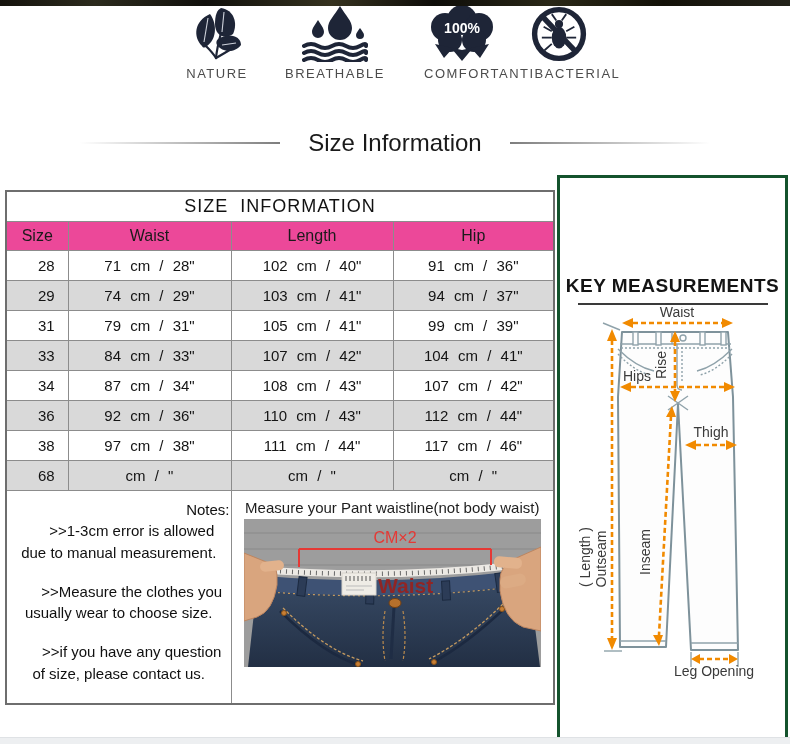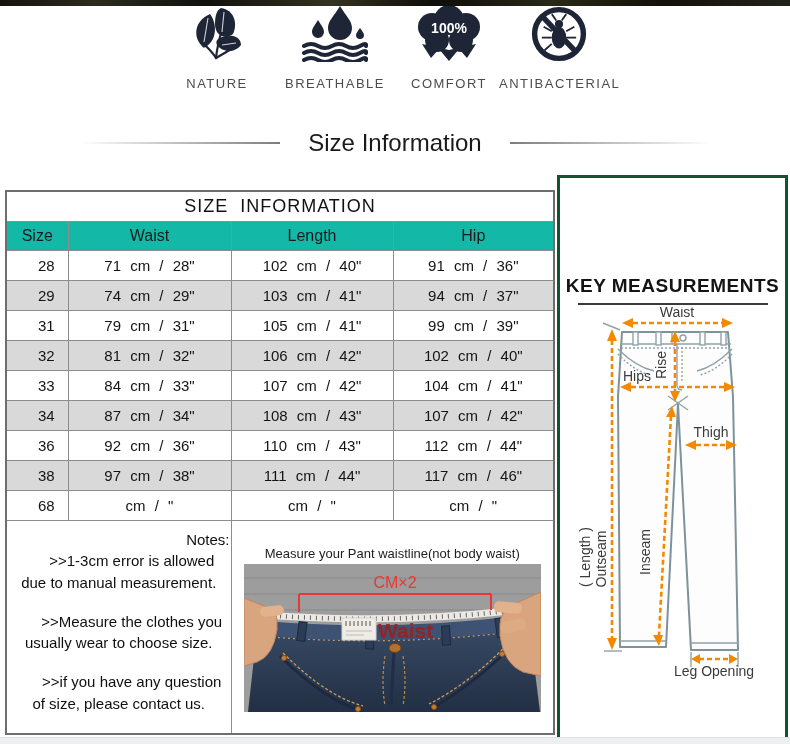--- a/index.html
+++ b/index.html
@@ -7,46 +7,46 @@
   .page{position:relative;width:790px;height:744px;background:#fff;overflow:hidden;margin:0;}
 
   
   .top-strip{position:absolute;top:0;left:0;width:790px;height:6px;
     background:linear-gradient(90deg,#15130d 0%,#2c2b1d 12%,#11100c 26%,#35321f 42%,#0e0d09 55%,#2a2817 70%,#131108 84%,#23221a 100%);}
   .bottom-strip{position:absolute;bottom:0;left:0;width:790px;height:6px;background:#edeff1;border-top:1px solid #dfe2e5;}
 
   
   .feature{position:absolute;top:6px;width:120px;text-align:center;}
   .feature svg{display:block;margin:0 auto;}
-  .feature .flabel{display:block;margin-top:14px;font-size:13px;letter-spacing:1.5px;color:#4c4c4c;}
-  .f-nature{left:157px;} .f-breathable{left:275px;} .f-comfort{left:389px;} .f-anti{left:499px;}
+  .feature .flabel{display:block;margin-top:4px;font-size:13px;letter-spacing:1.5px;color:#4c4c4c;}
+  .f-nature{left:157px;} .f-breathable{left:275px;} .f-comfort{left:402px;} .f-anti{left:499px;}
 
   
   .heading-row{position:absolute;top:129px;left:0;width:790px;display:flex;align-items:center;justify-content:center;}
   .h-line{width:200px;height:2px;}
   .h-line.left{background:linear-gradient(to left,#7d7d7d,rgba(125,125,125,0));margin-right:28px;}
   .h-line.right{background:linear-gradient(to right,#7d7d7d,rgba(125,125,125,0));margin-left:28px;}
   .h-text{font-size:24px;color:#1a1a1a;}
 
   
   table.size-table{position:absolute;left:5px;top:190px;width:548px;border-collapse:collapse;
     border:2px solid #6e6e6e;table-layout:fixed;background:#fff;}
   table.size-table th,table.size-table td{border:1px solid #8c8c8c;text-align:center;}
   th.t-title{height:27px;font-size:18px;font-weight:500;letter-spacing:1px;white-space:pre;background:#fff;color:#111;}
-  tr.col-row th{height:26px;font-size:16px;font-weight:400;background:#14b8a6;color:#1a1a1a;}
+  tr.col-row th{height:26px;font-size:16px;font-weight:400;background:#ec4899;color:#1a1a1a;}
   #rows-body td{height:27px;font-size:15px;color:#141414;word-spacing:5px;}
   #rows-body td.c-size{word-spacing:normal;padding-left:19px;}
   #rows-body tr:nth-child(even){background:#d9d9d9;}
 
   
   td.notes-cell{height:184px;vertical-align:top;text-align:left;background:#fff;}
   .notes-title{margin:9px 0 2px 6px;font-size:15px;color:#101010;text-align:right;}
   .notes-item{margin:0 6px 17px 6px;font-size:15px;line-height:1.45;text-indent:26px;color:#101010;}
   td.photo-cell{vertical-align:top;background:#fff;}
-  .caption{padding-top:24px;font-size:13px;color:#1d1d1d;text-align:center;}
+  .caption{padding-top:7px;font-size:15px;color:#1d1d1d;text-align:center;}
   svg.photo{display:block;margin:3px auto 0;}
 
   
   .km-panel{position:absolute;left:557px;top:175px;width:231px;height:565px;background:#fff;border:3px solid #14532d;box-sizing:border-box;}
   .km-title{margin-top:97px;text-align:center;font-size:19px;font-weight:bold;letter-spacing:.5px;color:#141414;}
   .km-underline{width:190px;height:2px;background:#3a3a3a;margin:6px auto 0;}
   svg.km{display:block;margin:2px auto 0;}
   svg text{font-family:"Liberation Sans","DejaVu Sans",sans-serif;}
   .km-label{font-size:14px;fill:#3b3b3b;}
 </style>
@@ -168,26 +168,20 @@
           <td class="c-size">29</td>
           <td class="c-waist">74 cm / 29"</td>
           <td class="c-length">103 cm / 41"</td>
           <td class="c-hip">94 cm / 37"</td>
         </tr>
         <tr>
           <td class="c-size">31</td>
           <td class="c-waist">79 cm / 31"</td>
           <td class="c-length">105 cm / 41"</td>
           <td class="c-hip">99 cm / 39"</td>
-        </tr>
-        <tr>
-          <td class="c-size">32</td>
-          <td class="c-waist">81 cm / 32"</td>
-          <td class="c-length">106 cm / 42"</td>
-          <td class="c-hip">102 cm / 40"</td>
         </tr>
         <tr>
           <td class="c-size">33</td>
           <td class="c-waist">84 cm / 33"</td>
           <td class="c-length">107 cm / 42"</td>
           <td class="c-hip">104 cm / 41"</td>
         </tr>
         <tr>
           <td class="c-size">34</td>
           <td class="c-waist">87 cm / 34"</td>

